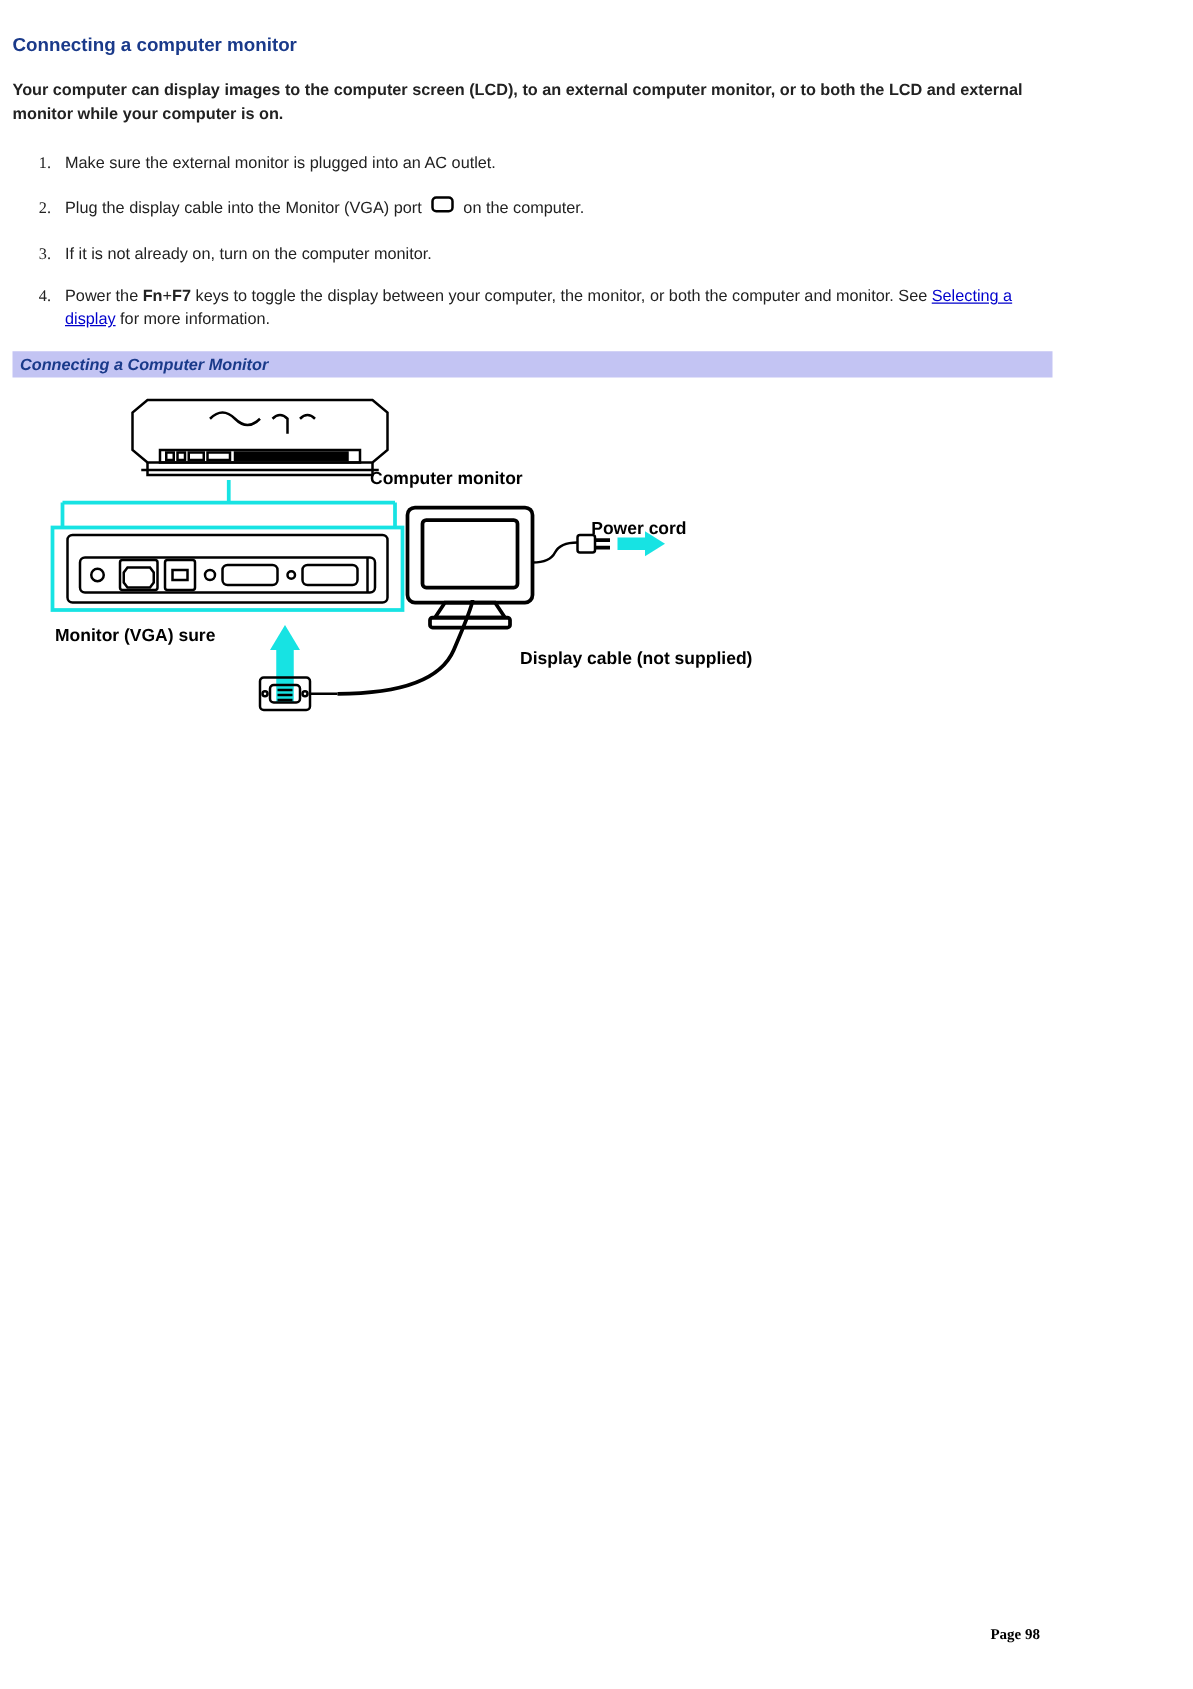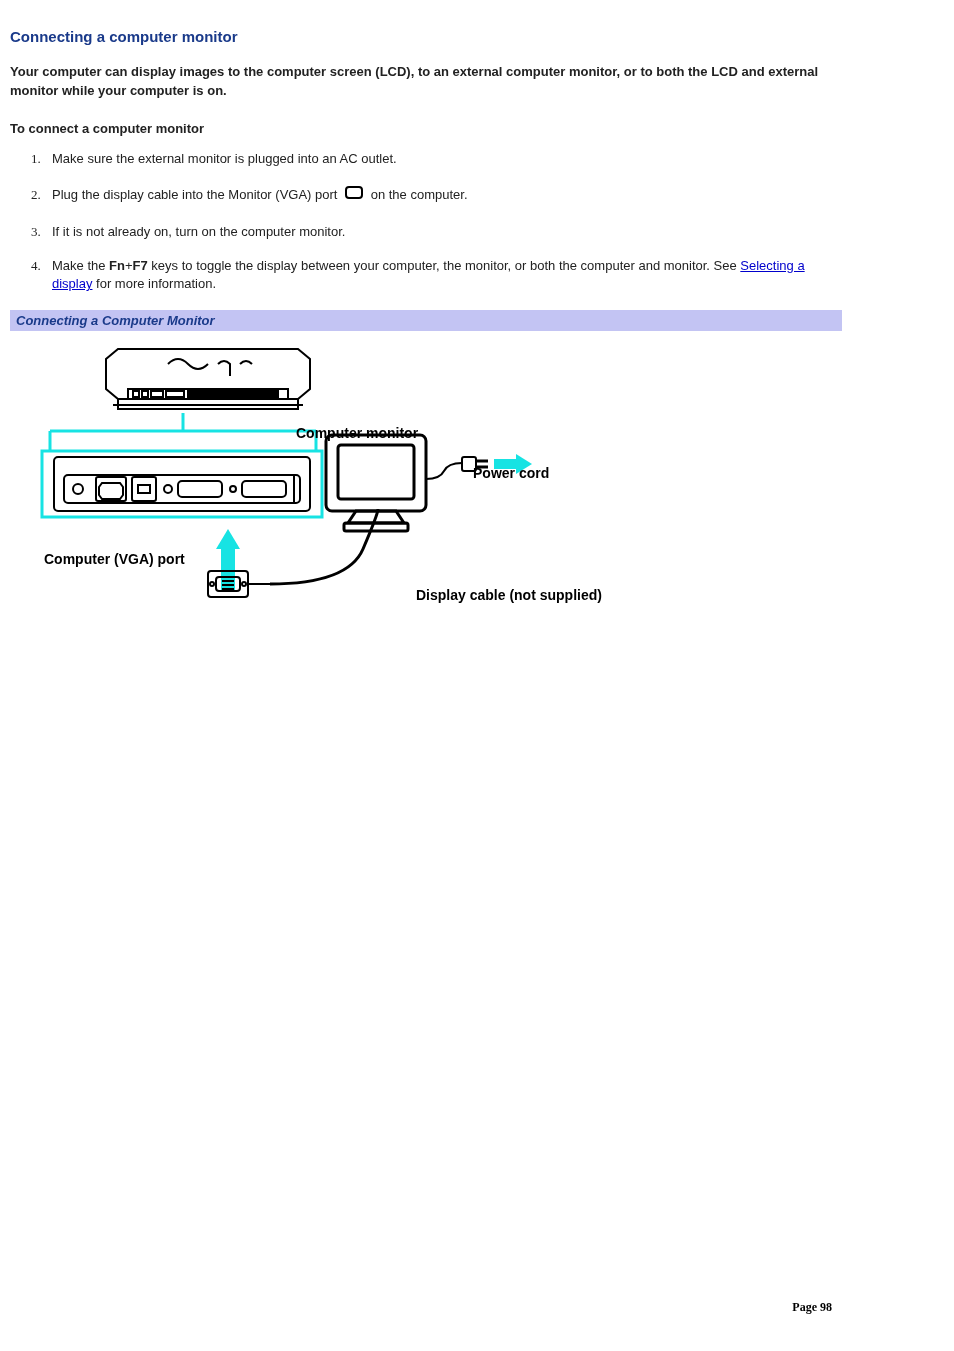--- a/index.html
+++ b/index.html
@@ -76,61 +76,59 @@
     margin-top: 8px;
     margin-left: 8px;
     font-family: Arial, Helvetica, sans-serif;
   }
   .fig-label {
     position: absolute;
     font-weight: bold;
     font-size: 14px;
     color: #000;
     white-space: nowrap;
-    margin-top: 22px;
   }
   .footer {
     position: absolute;
     bottom: 36px;
     right: 20px;
     font-family: "Times New Roman", serif;
     font-size: 12px;
     font-weight: bold;
     color: #000;
   }
 </style>
 </head>
 <body>
 
 <div class="page">
 
   <h2 class="section-title">Connecting a computer monitor</h2>
 
   <p class="body">Your computer can display images to the computer screen (LCD), to an external computer monitor, or to both the LCD and external monitor while your computer is on.</p>
 
-  <h3 class="sub">To connect a computer monitor</h3>
 
   <ol class="steps">
     <li>
       <span>Make sure the external monitor is plugged into an AC outlet.</span>
     </li>
     <li>
       <span>Plug the display cable into the Monitor (VGA) port </span>
       <span class="icon-port">
         <svg width="22" height="18" viewBox="0 0 22 18">
           <rect x="3" y="3" width="16" height="11" rx="3" ry="3" fill="none" stroke="#000" stroke-width="2"></rect>
         </svg>
       </span>
       <span> on the computer.</span>
     </li>
     <li>
       <span>If it is not already on, turn on the computer monitor.</span>
     </li>
     <li>
-      <span>Make the </span><b>Fn</b><span>+</span><b>F7</b><span> keys to toggle the display between your computer, the monitor, or both the computer and monitor. See </span><a href="#" class="link">Selecting a display</a><span> for more information.</span>
+      <span>Power the </span><b>Fn</b><span>+</span><b>F7</b><span> keys to toggle the display between your computer, the monitor, or both the computer and monitor. See </span><a href="#" class="link">Selecting a display</a><span> for more information.</span>
     </li>
   </ol>
 
   <div class="caption-bar">Connecting a Computer Monitor</div>
 
   <div class="figure">
     <svg width="640" height="280" viewBox="0 0 640 280">
 
       <g stroke="#000" stroke-width="2" fill="none">
         <path d="M100 10 L280 10 L292 20 L292 50 L280 60 L100 60 L88 50 L88 20 Z"></path>
@@ -220,19 +218,19 @@
 
       <g fill="#17e3e3">
         <rect x="476" y="120" width="22" height="10"></rect>
         <polygon points="498,115 498,135 514,125"></polygon>
       </g>
 
     </svg>
 
     <div class="fig-label" style="left:278px; top:64px;">Computer monitor</div>
     <div class="fig-label" style="left:418px; top:104px;padding-left:37px;">Power cord</div>
-    <div class="fig-label" style="left:26px; top:190px;">Computer (VGA) port</div>
-    <div class="fig-label" style="left:398px; top:226px;">Display cable (not supplied)</div>
+    <div class="fig-label" style="left:26px; top:190px;">Monitor (VGA) sure</div>
+    <div class="fig-label" style="left:398px; top:208px;">Display cable (not supplied)</div>
   </div>
 
   <div class="footer">Page 98</div>
 
 </div>
 
 </body></html>

